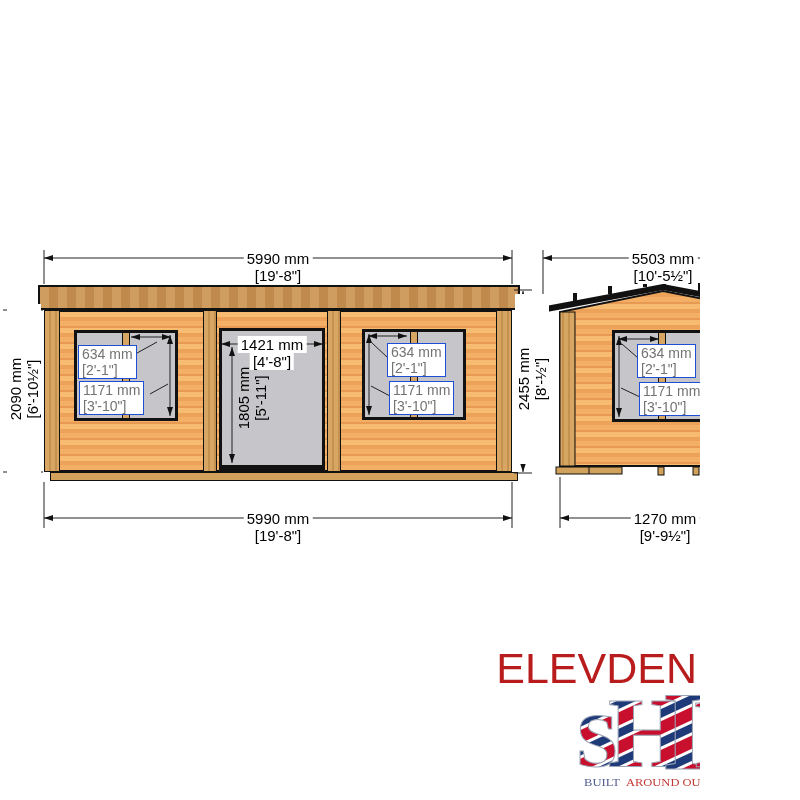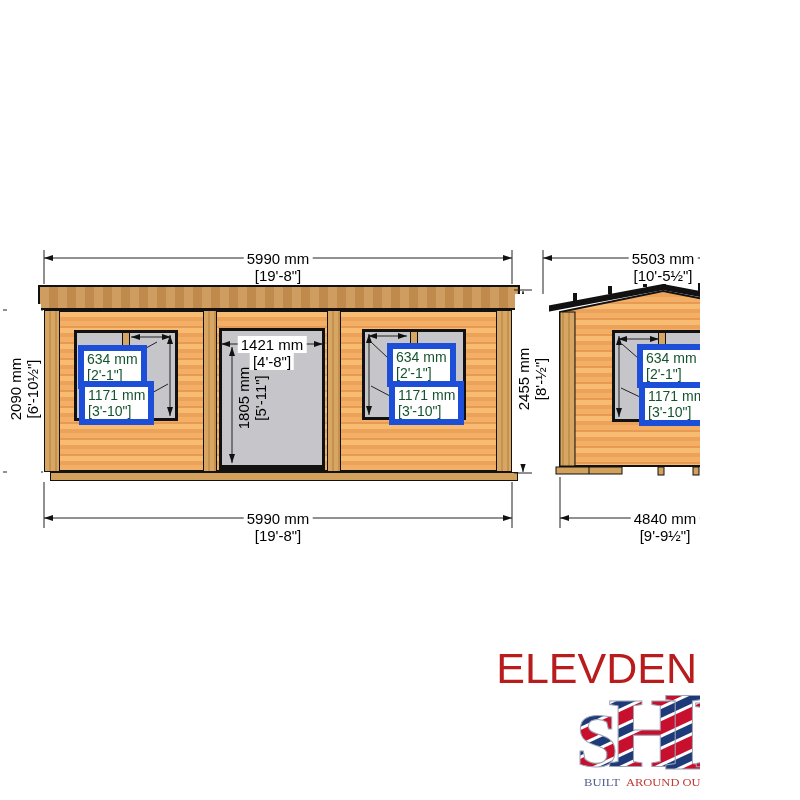--- a/index.html
+++ b/index.html
@@ -26,22 +26,22 @@
     background:#c6c6ca;border:3px solid #111;border-bottom:5px solid #111;}
   #front-base{left:50px;top:472px;width:468px;height:9px;box-sizing:border-box;
     background:#d2a15c;border:1px solid #111;}
 
   
   .dimtext{font-size:15px;line-height:17px;color:#000;white-space:nowrap;}
   .hlabel{text-align:center;transform:translateX(-50%);}
   .hlabel .ln{background:#fff;padding:0 3px;display:inline-block;}
   .vlabel{width:170px;text-align:center;transform:rotate(-90deg);background:#fff;}
   .vlabel.nobg{background:transparent;}
-  .winlabel{background:#fff;border:6px solid #1d4ed8;padding:0 3px;font-size:14px;line-height:16px;
-    color:#14532d;white-space:nowrap;}
+  .winlabel{background:#fff;border:1px solid #1d4ed8;padding:0 3px;font-size:14px;line-height:16px;
+    color:#737373;white-space:nowrap;}
 
   
   #title-block{left:97px;top:644px;width:600px;text-align:right;color:#b91c1c;
     font-size:43px;line-height:48px;font-family:"Liberation Sans",sans-serif;}
 </style>
 </head>
 <body>
 
 <div id="canvas">
 
@@ -177,21 +177,21 @@
   </div>
   <div class="abs layer6 dimtext vlabel" style="left:447px;top:362px;">
     <span>2455 mm</span><br>
     <span>[8'-½"]</span>
   </div>
   <div class="abs layer6 dimtext hlabel" style="left:663px;top:250px;">
     <span class="ln">5503 mm</span><br>
     <span class="ln">[10'-5½"]</span>
   </div>
   <div class="abs layer6 dimtext hlabel" style="left:665px;top:510px;">
-    <span class="ln">4840 mm</span><br>
+    <span class="ln">1270 mm</span><br>
     <span class="ln">[9'-9½"]</span>
   </div>
   <div class="abs layer6 dimtext hlabel" style="left:272px;top:336px;">
     <span class="ln">1421 mm</span><br>
     <span class="ln">[4'-8"]</span>
   </div>
   <div class="abs layer6 dimtext vlabel nobg" style="left:167px;top:381px;">
     <span>1805 mm</span><br>
     <span>[5'-11"]</span>
   </div>

